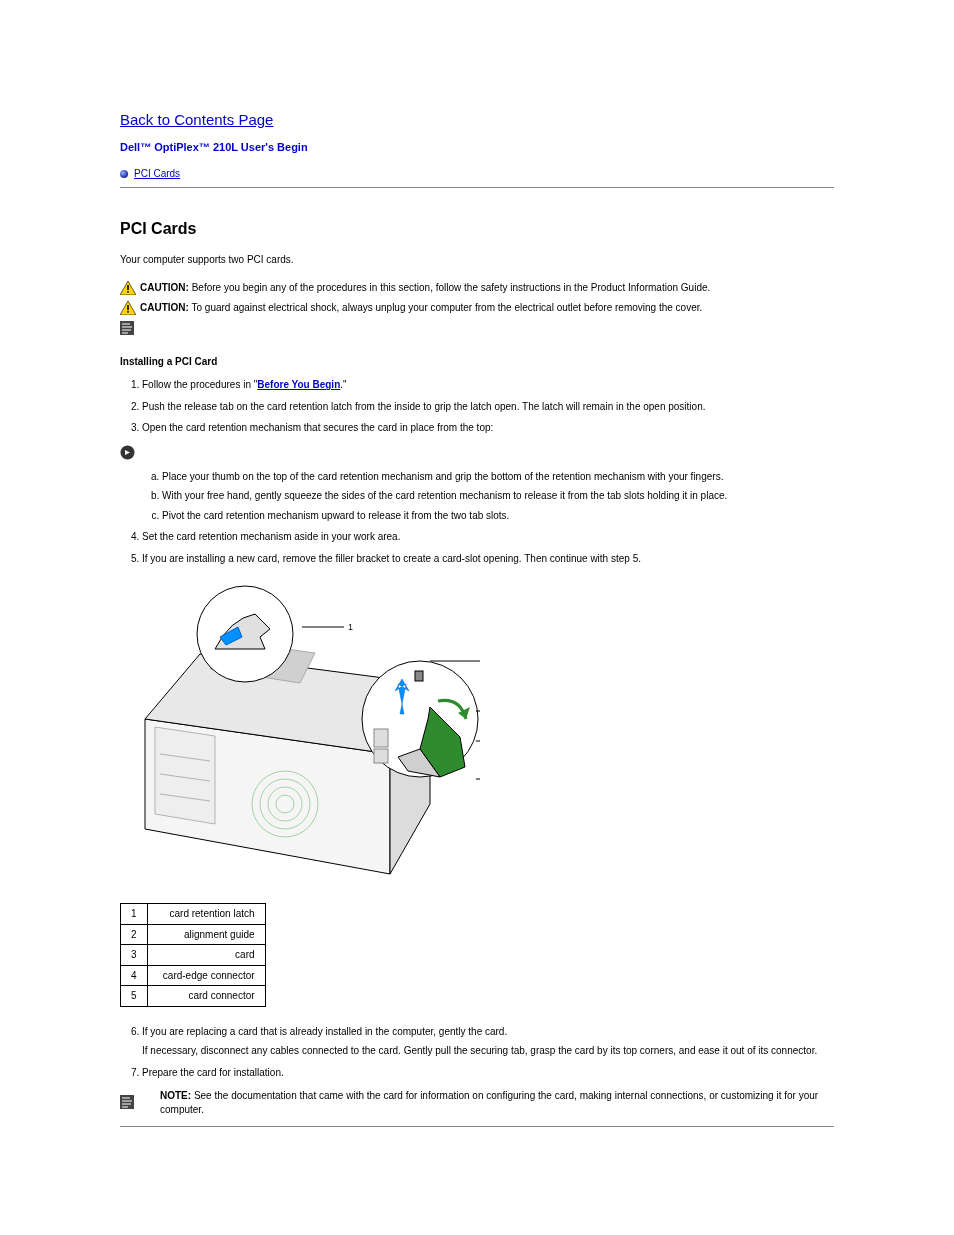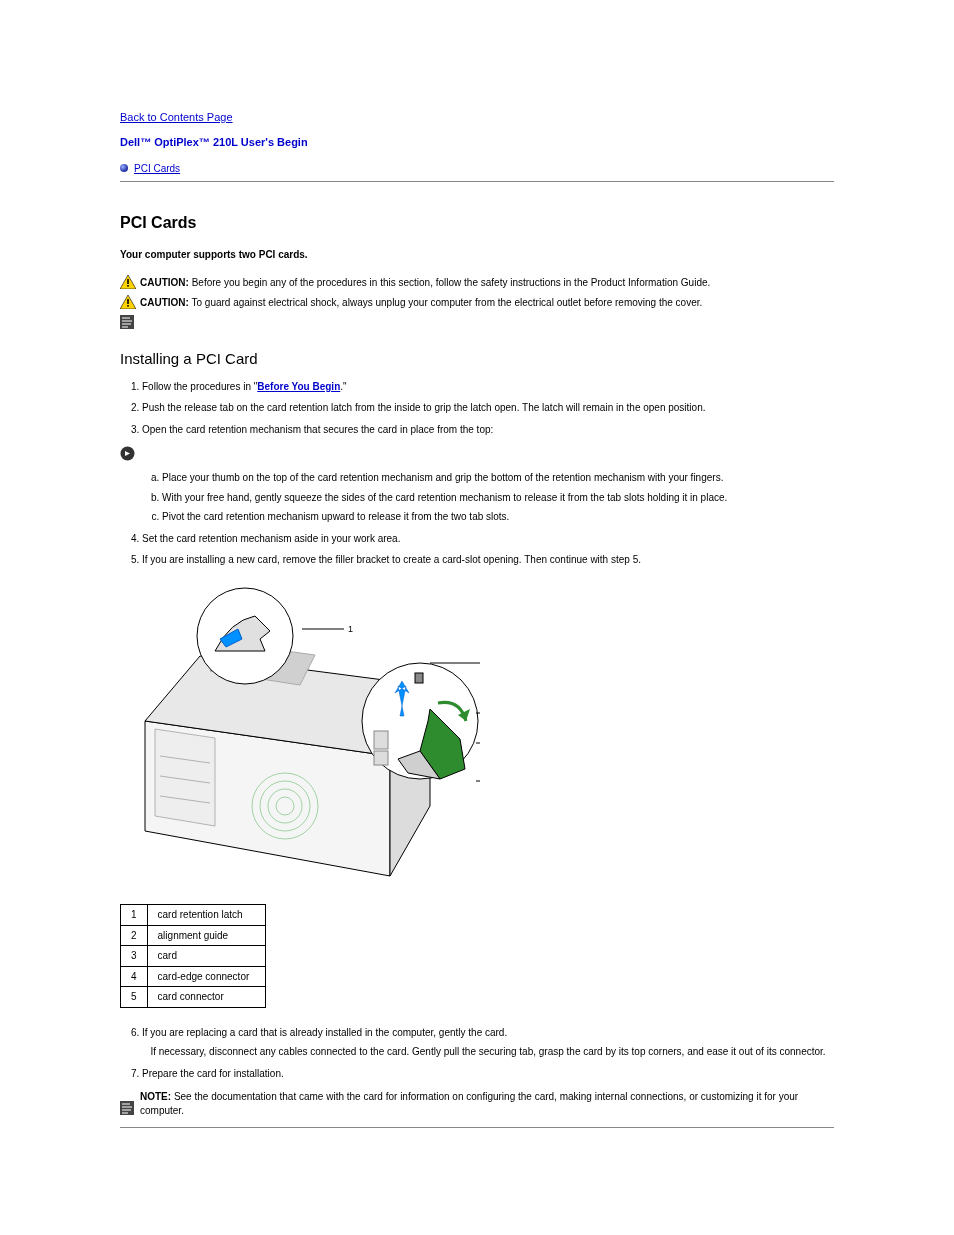--- a/index.html
+++ b/index.html
@@ -1,60 +1,60 @@
 <!DOCTYPE html>
 <html><head>
 <meta charset="utf-8">
 <style>
   * { box-sizing: border-box; margin: 0; padding: 0; }
   body { font-family: Arial, Helvetica, sans-serif; font-size: 11px; background: #fff; color: #000; width: 954px; padding: 110px 120px 60px 120px; line-height: 1.35; }
-  .back-link { color: #0000cc; text-decoration: underline; font-size: 11px; margin-bottom: 10px; display: block; cursor: pointer; }
+  .back-link { color: #0000cc; text-decoration: underline; font-size: 15px; margin-bottom: 10px; display: block; cursor: pointer; }
   .title { color: #0000cc; font-weight: bold; font-size: 11px; margin-bottom: 12px; }
   .toc-item { display: flex; align-items: center; margin-bottom: 6px; }
   .bullet { width: 8px; height: 8px; border-radius: 50%; background: radial-gradient(circle at 35% 35%, #9ab0ff, #1a2aa0 70%); display: inline-block; margin-right: 6px; flex-shrink: 0; }
   .toc-link { color: #0000cc; text-decoration: underline; font-size: 10px; cursor: pointer; }
   hr.thin { border: none; border-top: 1px solid #888; margin: 6px 0 30px 0; }
   hr.thin2 { border: none; border-top: 1px solid #888; margin: 6px 0 12px 0; }
   h1.section { font-size: 16px; font-weight: bold; margin: 28px 0 14px 0; }
-  h2.sub { font-size: 15px; font-weight: normal; margin: 18px 0 10px 0; }
-  .icon-row { display: flex; align-items: flex-end; margin: 6px 0; }
+  h2.sub { font-size: 10px; font-weight: bold; margin: 18px 0 10px 0; }
+  .icon-row { display: flex; align-items: center; margin: 6px 0; }
   .icon-cell { width: 20px; flex-shrink: 0; line-height: 1; }
   .icon-text { flex: 1; font-size: 10px; }
   .caution-tri { display: inline-block; }
   .caution-tri svg { display: block; }
   .note-icon { display: inline-block; }
   .notice-icon { display: inline-block; }
   .inline-link { color: #0000cc; text-decoration: underline; cursor: pointer; font-weight: bold; }
   ol.steps { margin: 10px 0 6px 22px; font-size: 10px; }
   ol.steps > li { margin-bottom: 8px; }
   ol.steps ol { list-style-type: lower-alpha; margin: 6px 0 0 20px; }
   ol.steps ol li { margin-bottom: 6px; }
   .diagram-wrap { margin: 14px 0 10px 0; }
   .callout-table { border-collapse: collapse; margin-top: 8px; }
-  .callout-table td { border: 1px solid #000; padding: 3px 10px; font-size: 10px; vertical-align: middle; }
+  .callout-table td { border: 1px solid #000; padding: 3px 10px; font-size: 10px; vertical-align: middle; text-align: right; }
   .callout-table td:first-child { text-align: center; width: 22px; }
   .callout-table td:last-child { width: 118px; }
 </style>
 </head>
 <body>
 
 <a class="back-link">Back to Contents Page</a>
 
 <div class="title">Dell™ OptiPlex™ 210L User's Begin</div>
 
 <div class="toc-item">
   <span class="bullet"></span>
   <a class="toc-link">PCI Cards</a>
 </div>
 
 <hr class="thin">
 
 <h1 class="section">PCI Cards</h1>
 
-<div class="icon-text" style="margin:10px 0 14px 0;font-weight:bold;">Your computer supports two PCI cards.</div>
+<div class="icon-text" style="margin:10px 0 14px 0;">Your computer supports two PCI cards.</div>
 
 <div class="icon-row">
   <span class="icon-cell caution-tri">
     <svg width="16" height="14" viewBox="0 0 16 14">
         <polygon points="8,0 16,14 0,14" fill="#ffd400" stroke="#000" stroke-width="0.6"></polygon>
         <rect x="7.2" y="4" width="1.6" height="5" fill="#000"></rect>
         <rect x="7.2" y="10" width="1.6" height="1.6" fill="#000"></rect>
       </svg>
   </span>
   <span class="icon-text"><strong>CAUTION:</strong><span> Before you begin any of the procedures in this section, follow the safety instructions in the Product Information Guide.</span></span>
@@ -189,26 +189,26 @@
       </tr>
   <tr>
         <td>5</td>
         <td>card connector</td>
       </tr>
 </tbody>
   </table>
 
 <ol class="steps" start="6" style="margin-top:18px;">
   <li><span>If you are replacing a card that is already installed in the computer, gently the card.</span>
-    <div style="margin:6px 0 0 0;text-align:center;">If necessary, disconnect any cables connected to the card. Gently pull the securing tab, grasp the card by its top corners, and ease it out of its connector.</div>
+    <div style="margin:6px 0 0 0;">If necessary, disconnect any cables connected to the card. Gently pull the securing tab, grasp the card by its top corners, and ease it out of its connector.</div>
   </li>
   <li>Prepare the card for installation.</li>
 </ol>
 
-<div class="icon-row" style="margin:10px 0;">
+<div class="icon-row" style="margin:10px 0;gap:20px;">
   <span class="icon-cell note-icon">
     <svg width="14" height="14" viewBox="0 0 14 14">
         <rect x="0" y="0" width="14" height="14" fill="#444"></rect>
         <path d="M2 3 L10 3 M2 6 L12 6 M2 9 L11 9 M2 12 L8 12" stroke="#fff" stroke-width="1.2"></path>
       </svg>
   </span>
   <span class="icon-text"><strong>NOTE:</strong><span> See the documentation that came with the card for information on configuring the card, making internal connections, or customizing it for your computer.</span></span>
 </div>
 
 <hr class="thin2">

